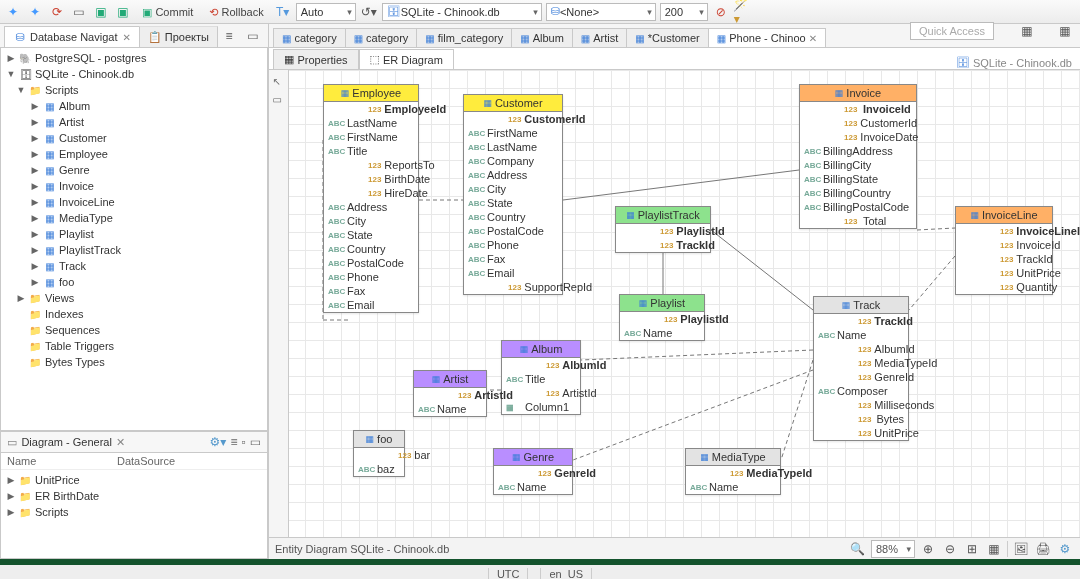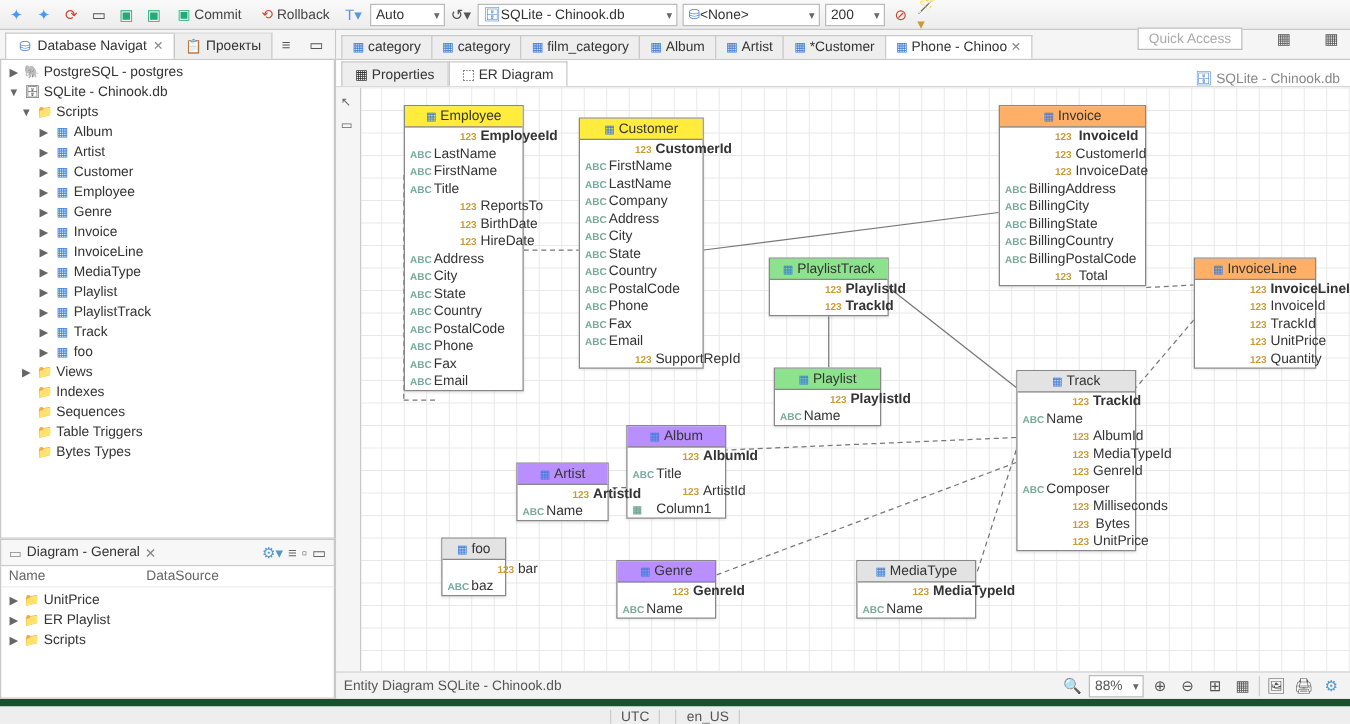--- a/index.html
+++ b/index.html
@@ -257,21 +257,21 @@
           </div>
         <div class="tree" id="proj-tree">
             <div class="tree-row">
               <span class="twisty">▶</span>
               <span class="tree-ico folder">📁</span>
               <span>UnitPrice</span>
             </div>
             <div class="tree-row">
               <span class="twisty">▶</span>
               <span class="tree-ico folder">📁</span>
-              <span>ER Playlist</span>
+              <span>ER BirthDate</span>
             </div>
             <div class="tree-row">
               <span class="twisty">▶</span>
               <span class="tree-ico folder">📁</span>
               <span>Scripts</span>
             </div>
           </div>
       </div>
     </div>
   </div>

